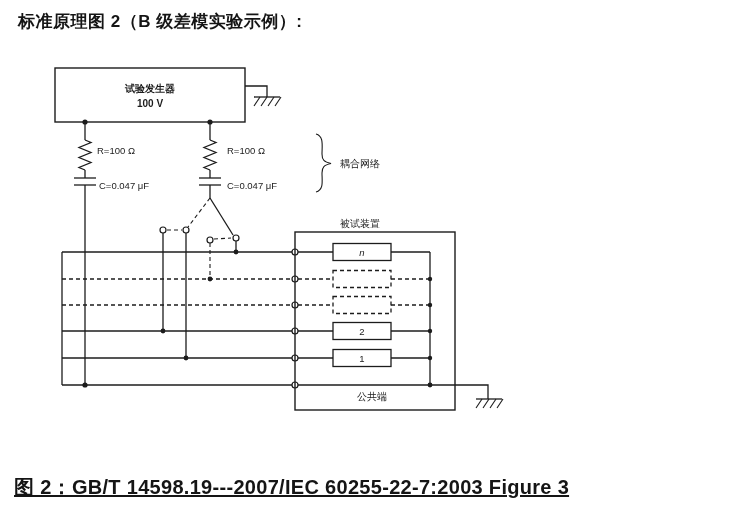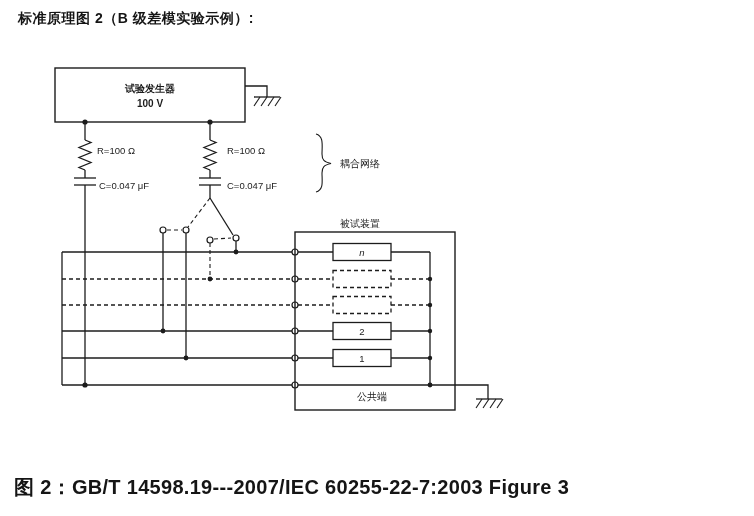--- a/index.html
+++ b/index.html
@@ -4,27 +4,28 @@
 <style>
   html,body{margin:0;padding:0;}
   body{
     width:754px;height:516px;position:relative;
     background:#ffffff;overflow:hidden;
     font-family:"Liberation Sans","DejaVu Sans",sans-serif;
     color:#111;
   }
   .title{
     position:absolute;left:18px;top:10px;
-    font-size:14px;font-weight:600;letter-spacing:0.5px;color:#151515;
+    font-size:17px;font-weight:600;letter-spacing:0.5px;color:#151515;
     white-space:nowrap;
   }
   .caption{
     position:absolute;left:14px;top:474px;
     font-size:20px;font-weight:600;letter-spacing:0.3px;color:#151515;
     white-space:nowrap;
+    text-decoration:underline;
   }
   svg.diagram{position:absolute;left:0;top:0;}
   svg.diagram text{fill:#1c1c1c;font-family:"Liberation Sans","DejaVu Sans",sans-serif;}
   .t10{font-size:10px;}
   .t9{font-size:9.5px;}
   .bold{font-weight:bold;}
   .wire{stroke:#1c1c1c;stroke-width:1.3;fill:none;}
   .wire-thin{stroke:#1c1c1c;stroke-width:1.1;fill:none;}
   .dashed{stroke-dasharray:4 3;}
   .dot{fill:#1c1c1c;stroke:none;}

